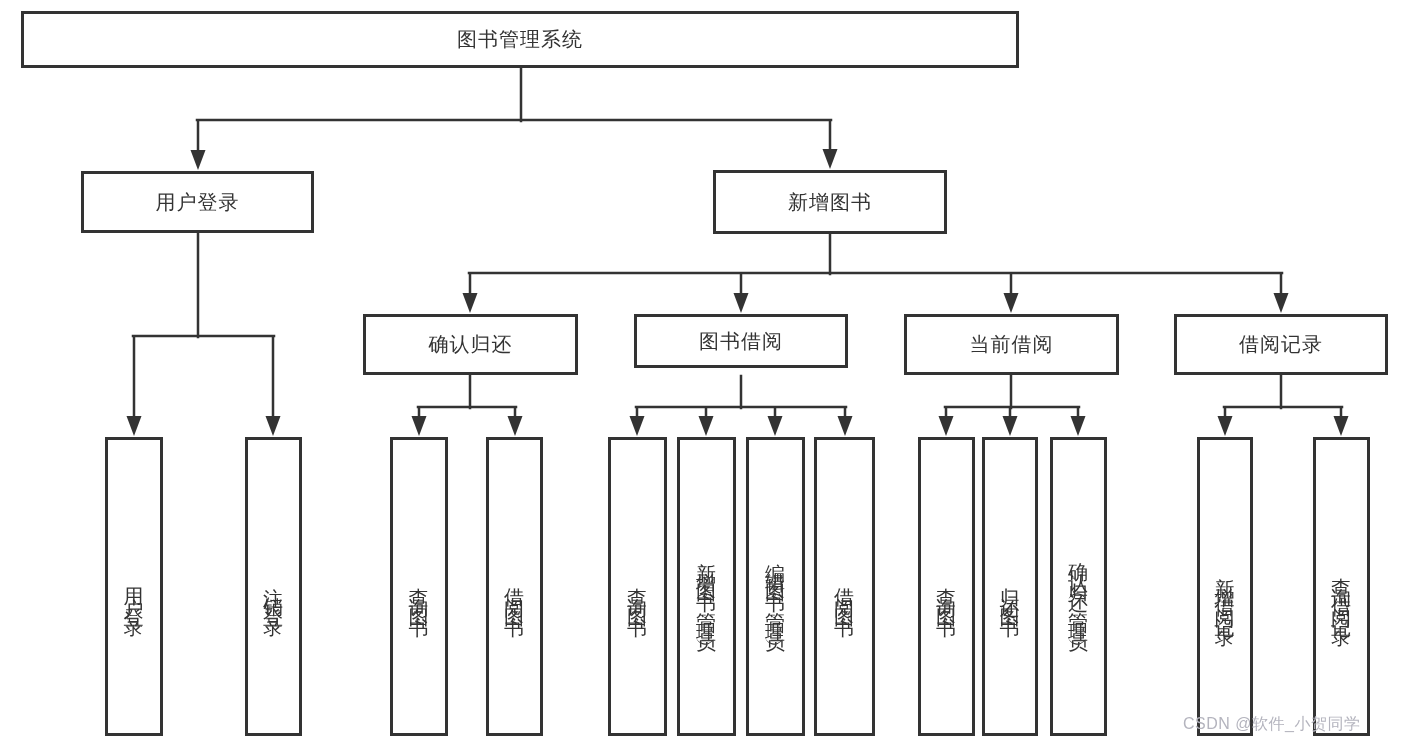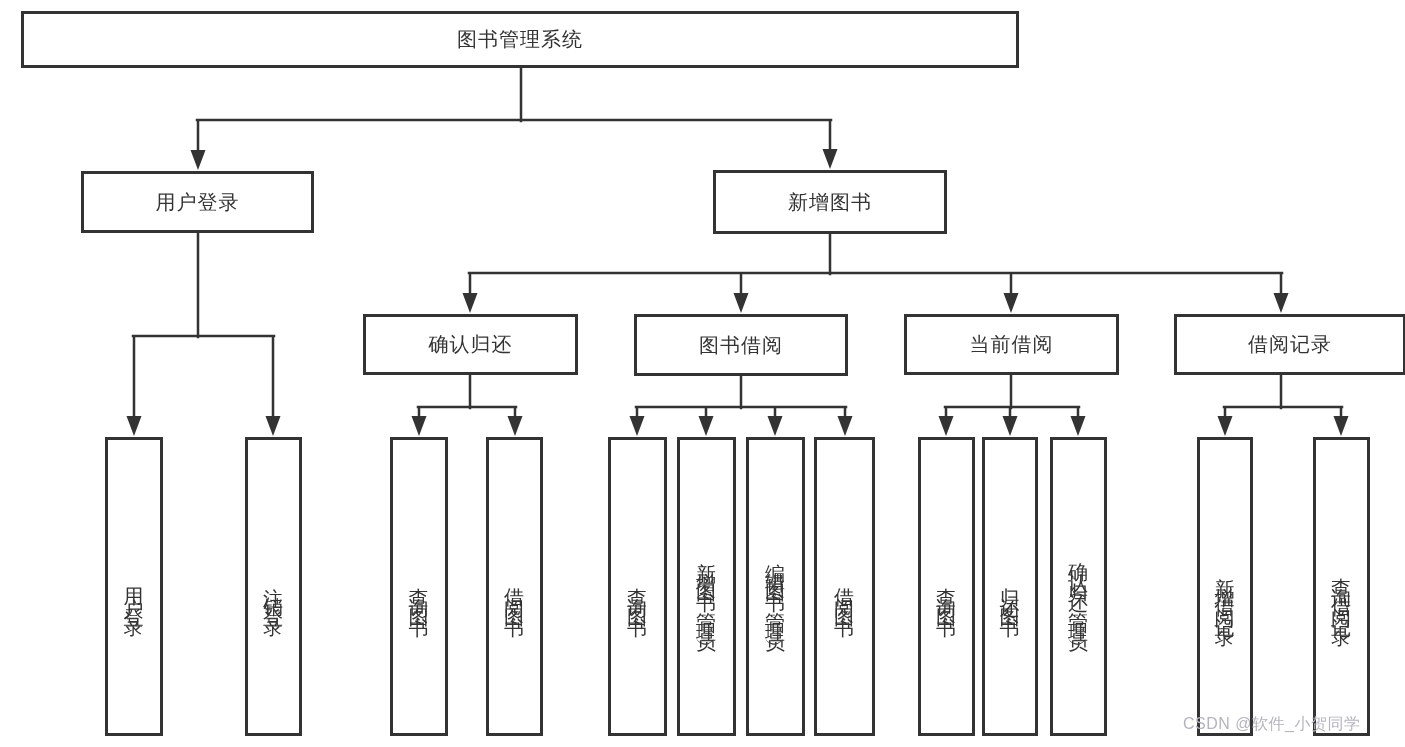--- a/index.html
+++ b/index.html
@@ -108,23 +108,23 @@
       <polygon points="1333.5,416 1348.5,416 1341,436"></polygon>
     </g>
   </svg>
 
   <div class="hnode" style="left:21px; top:11px; width:998px; height:57px;">图书管理系统</div>
 
   <div class="hnode" style="left:81px; top:171px; width:233px; height:62px;">用户登录</div>
   <div class="hnode" style="left:713px; top:170px; width:234px; height:64px;">新增图书</div>
 
   <div class="hnode" style="left:363px; top:314px; width:215px; height:61px;">确认归还</div>
-  <div class="hnode" style="left:634px; top:314px; width:214px; height:62px;">图书借阅</div>
+  <div class="hnode" style="left:634px; top:314px; width:214px; height:54px;">图书借阅</div>
   <div class="hnode" style="left:904px; top:314px; width:215px; height:61px;">当前借阅</div>
-  <div class="hnode" style="left:1174px; top:314px; width:232px; height:61px;">借阅记录</div>
+  <div class="hnode" style="left:1174px; top:314px; width:214px; height:61px;">借阅记录</div>
 
   <div class="vnode" style="left:105px; width:58px;">
     <span class="vtext">用户登录</span>
   </div>
   <div class="vnode" style="left:245px; width:57px;">
     <span class="vtext">注销登录</span>
   </div>
 
   <div class="vnode" style="left:390px; width:58px;">
     <span class="vtext">查询图书</span>

